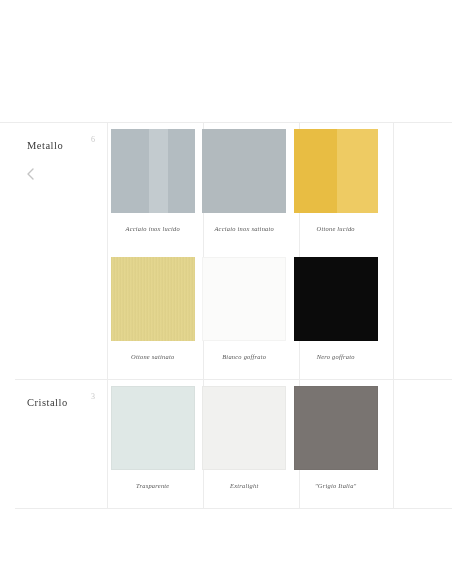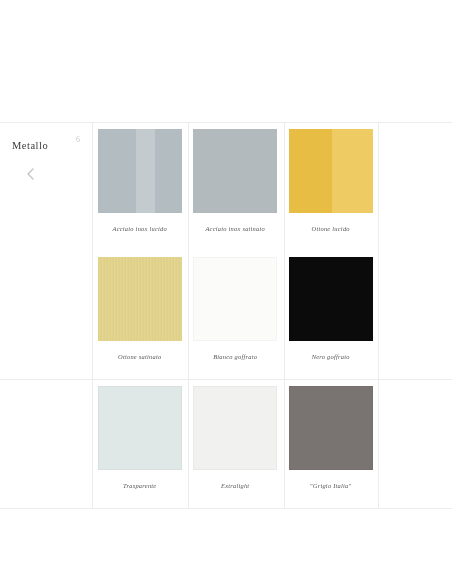--- a/index.html
+++ b/index.html
@@ -33,20 +33,21 @@
   .grid{
     position:absolute;left:0;top:122px;width:452px;
     border-top:1px solid #ececec;
     box-sizing:border-box;
   }
 
   .section{
     position:relative;
     border-bottom:1px solid #ececec;
     box-sizing:border-box;
+    margin-left:15px;
   }
 
   
   .colrules{
     position:absolute;left:0;top:0;width:452px;height:100%;
     pointer-events:none;
   }
   .colrule{
     position:absolute;top:0;width:1px;height:100%;background:#ececec;
   }
@@ -183,20 +184,21 @@
           </div>
         </div>
       </div>
       <div class="section">
         <div class="colrules">
           <div class="colrule c1"></div>
           <div class="colrule c2"></div>
           <div class="colrule c3"></div>
           <div class="colrule c4"></div>
         </div>
+        <div class="sec-head"><span class="sec-title">Cristallo</span><span class="sec-count">3</span></div>
         <div class="rows">
           <div class="row">
             <div class="cell">
               <div class="swatch" style="background: rgb(223, 232, 230); box-shadow: rgba(0, 0, 0, 0.03) 0px 0px 0px 1px inset;"></div>
               <div class="caption">Trasparente</div>
             </div>
             <div class="cell">
               <div class="swatch" style="background: rgb(241, 241, 239); box-shadow: rgba(0, 0, 0, 0.03) 0px 0px 0px 1px inset;"></div>
               <div class="caption">Extralight</div>
             </div>

